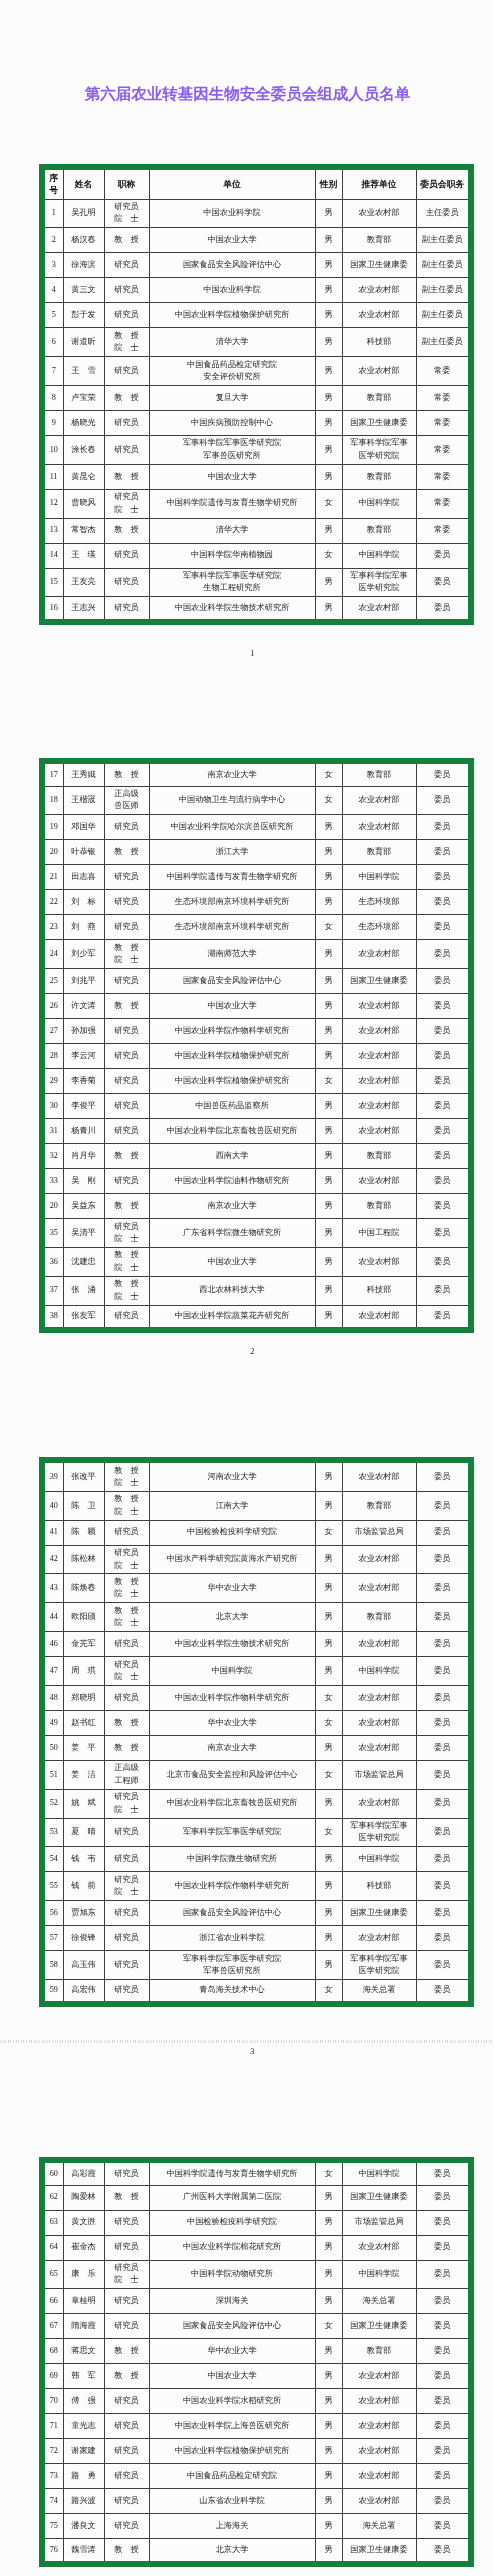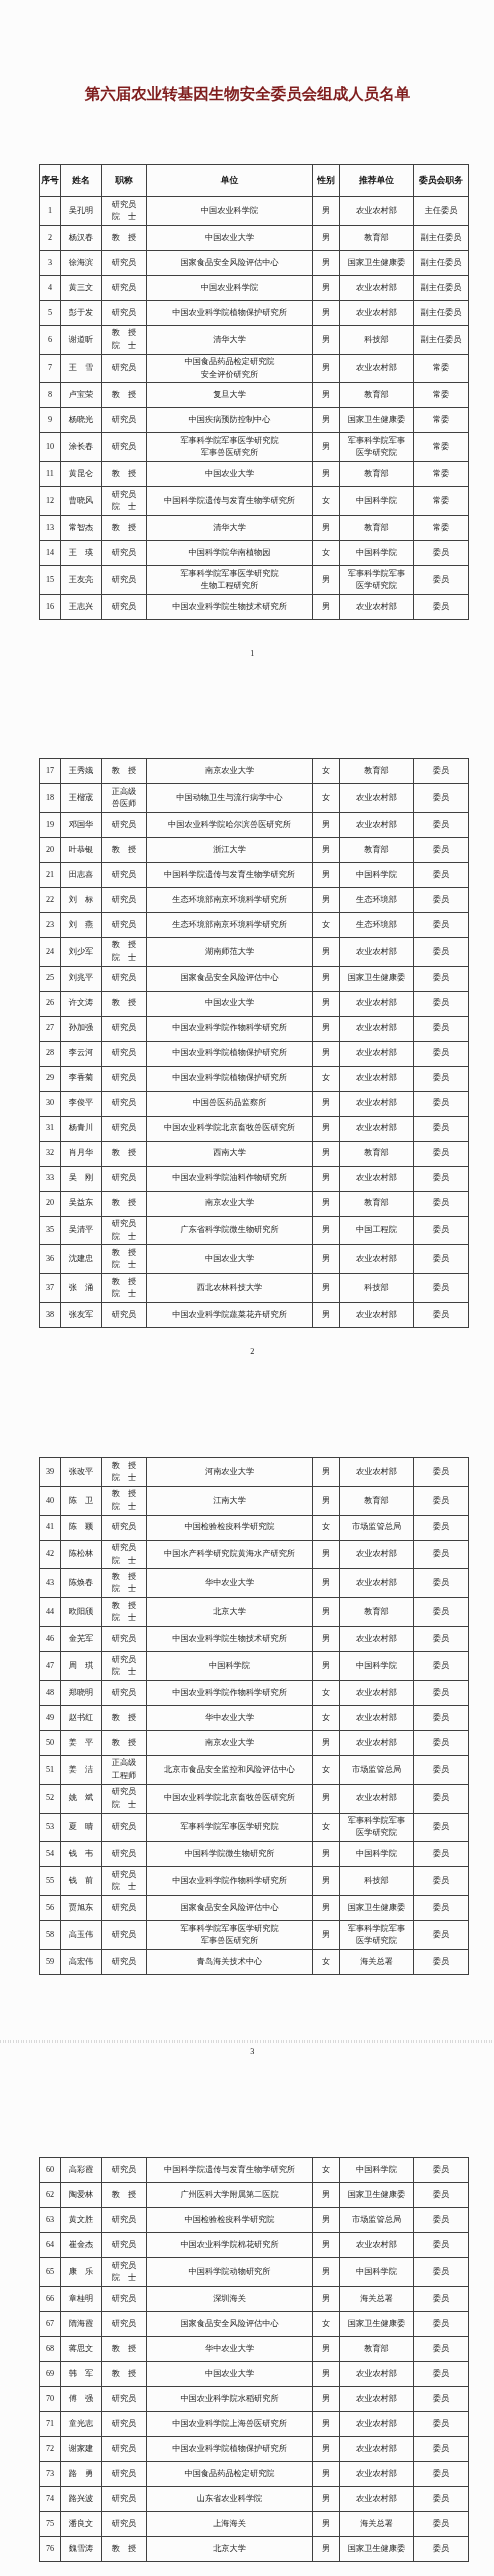--- a/index.html
+++ b/index.html
@@ -15,37 +15,37 @@
   .doc-title{
     position:absolute;
     top:84px;
     left:0;
     width:100%;
     text-align:center;
     font-family:"Liberation Sans","DejaVu Sans",sans-serif;
     font-weight:bold;
     font-size:15.5px;
     line-height:19.6px;
-    color:#7f1d1d;
+    color:#8b5cf6;
     letter-spacing:0px;
   }
   .page-table{
     position:absolute;
     left:39px;
     width:429px;
   }
   .pt1{top:164px;}
   .pt2{top:758px;}
   .pt3{top:1457px;}
   .pt4{top:2157px;}
   table{
     border-collapse:collapse;
     width:429px;
     table-layout:fixed;
-    border:1px solid #15803d;
+    border:6px solid #15803d;
   }
   td,th{
     border:0.5px solid #3f3f3f;
     text-align:center;
     vertical-align:middle;
     padding:1.5px 1px;
     font-size:8.2px;
     line-height:12.4px;
     white-space:pre-line;
     overflow:hidden;
@@ -659,20 +659,29 @@
           <tr>
             <td>56</td>
             <td>贾旭东</td>
             <td>研究员</td>
             <td>国家食品安全风险评估中心</td>
             <td>男</td>
             <td>国家卫生健康委</td>
             <td>委员</td>
           </tr>
           <tr>
+            <td>57</td>
+            <td>徐俊锋</td>
+            <td>研究员</td>
+            <td>浙江省农业科学院</td>
+            <td>男</td>
+            <td>农业农村部</td>
+            <td>委员</td>
+          </tr>
+          <tr>
             <td>58</td>
             <td>高玉伟</td>
             <td>研究员</td>
             <td>军事科学院军事医学研究院
 军事兽医研究所</td>
             <td>男</td>
             <td>军事科学院军事
 医学研究院</td>
             <td>委员</td>
           </tr>

